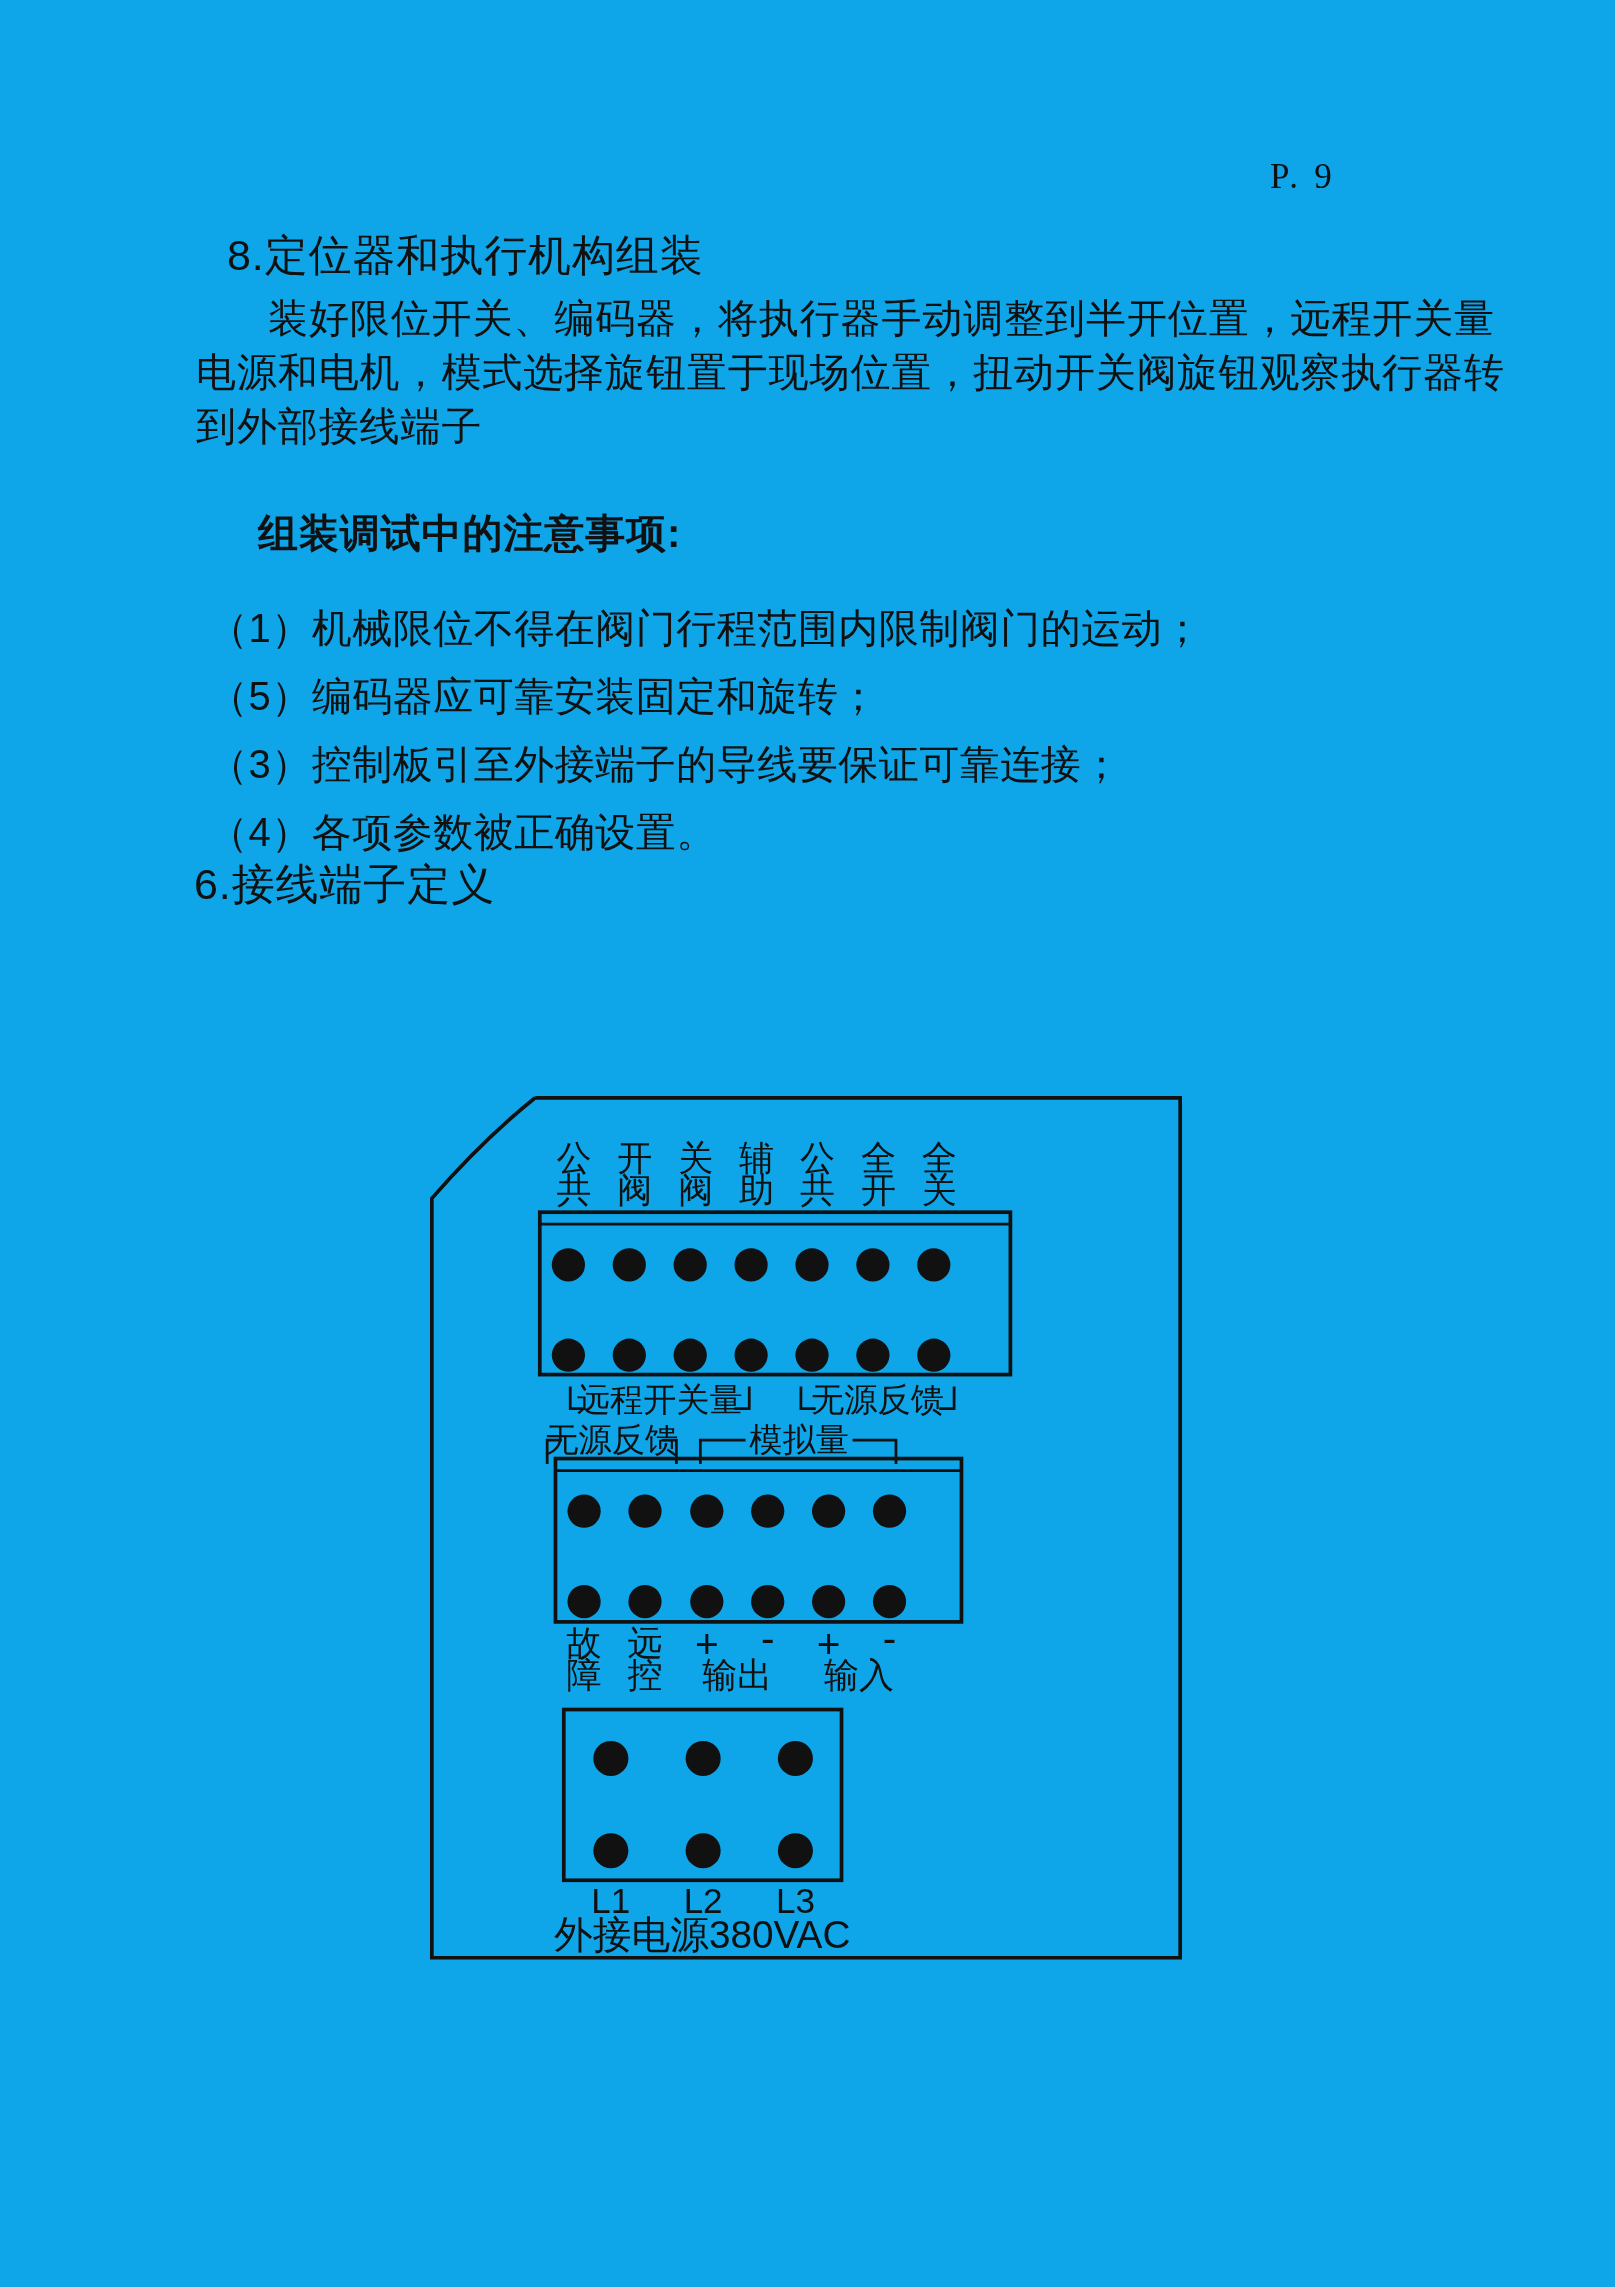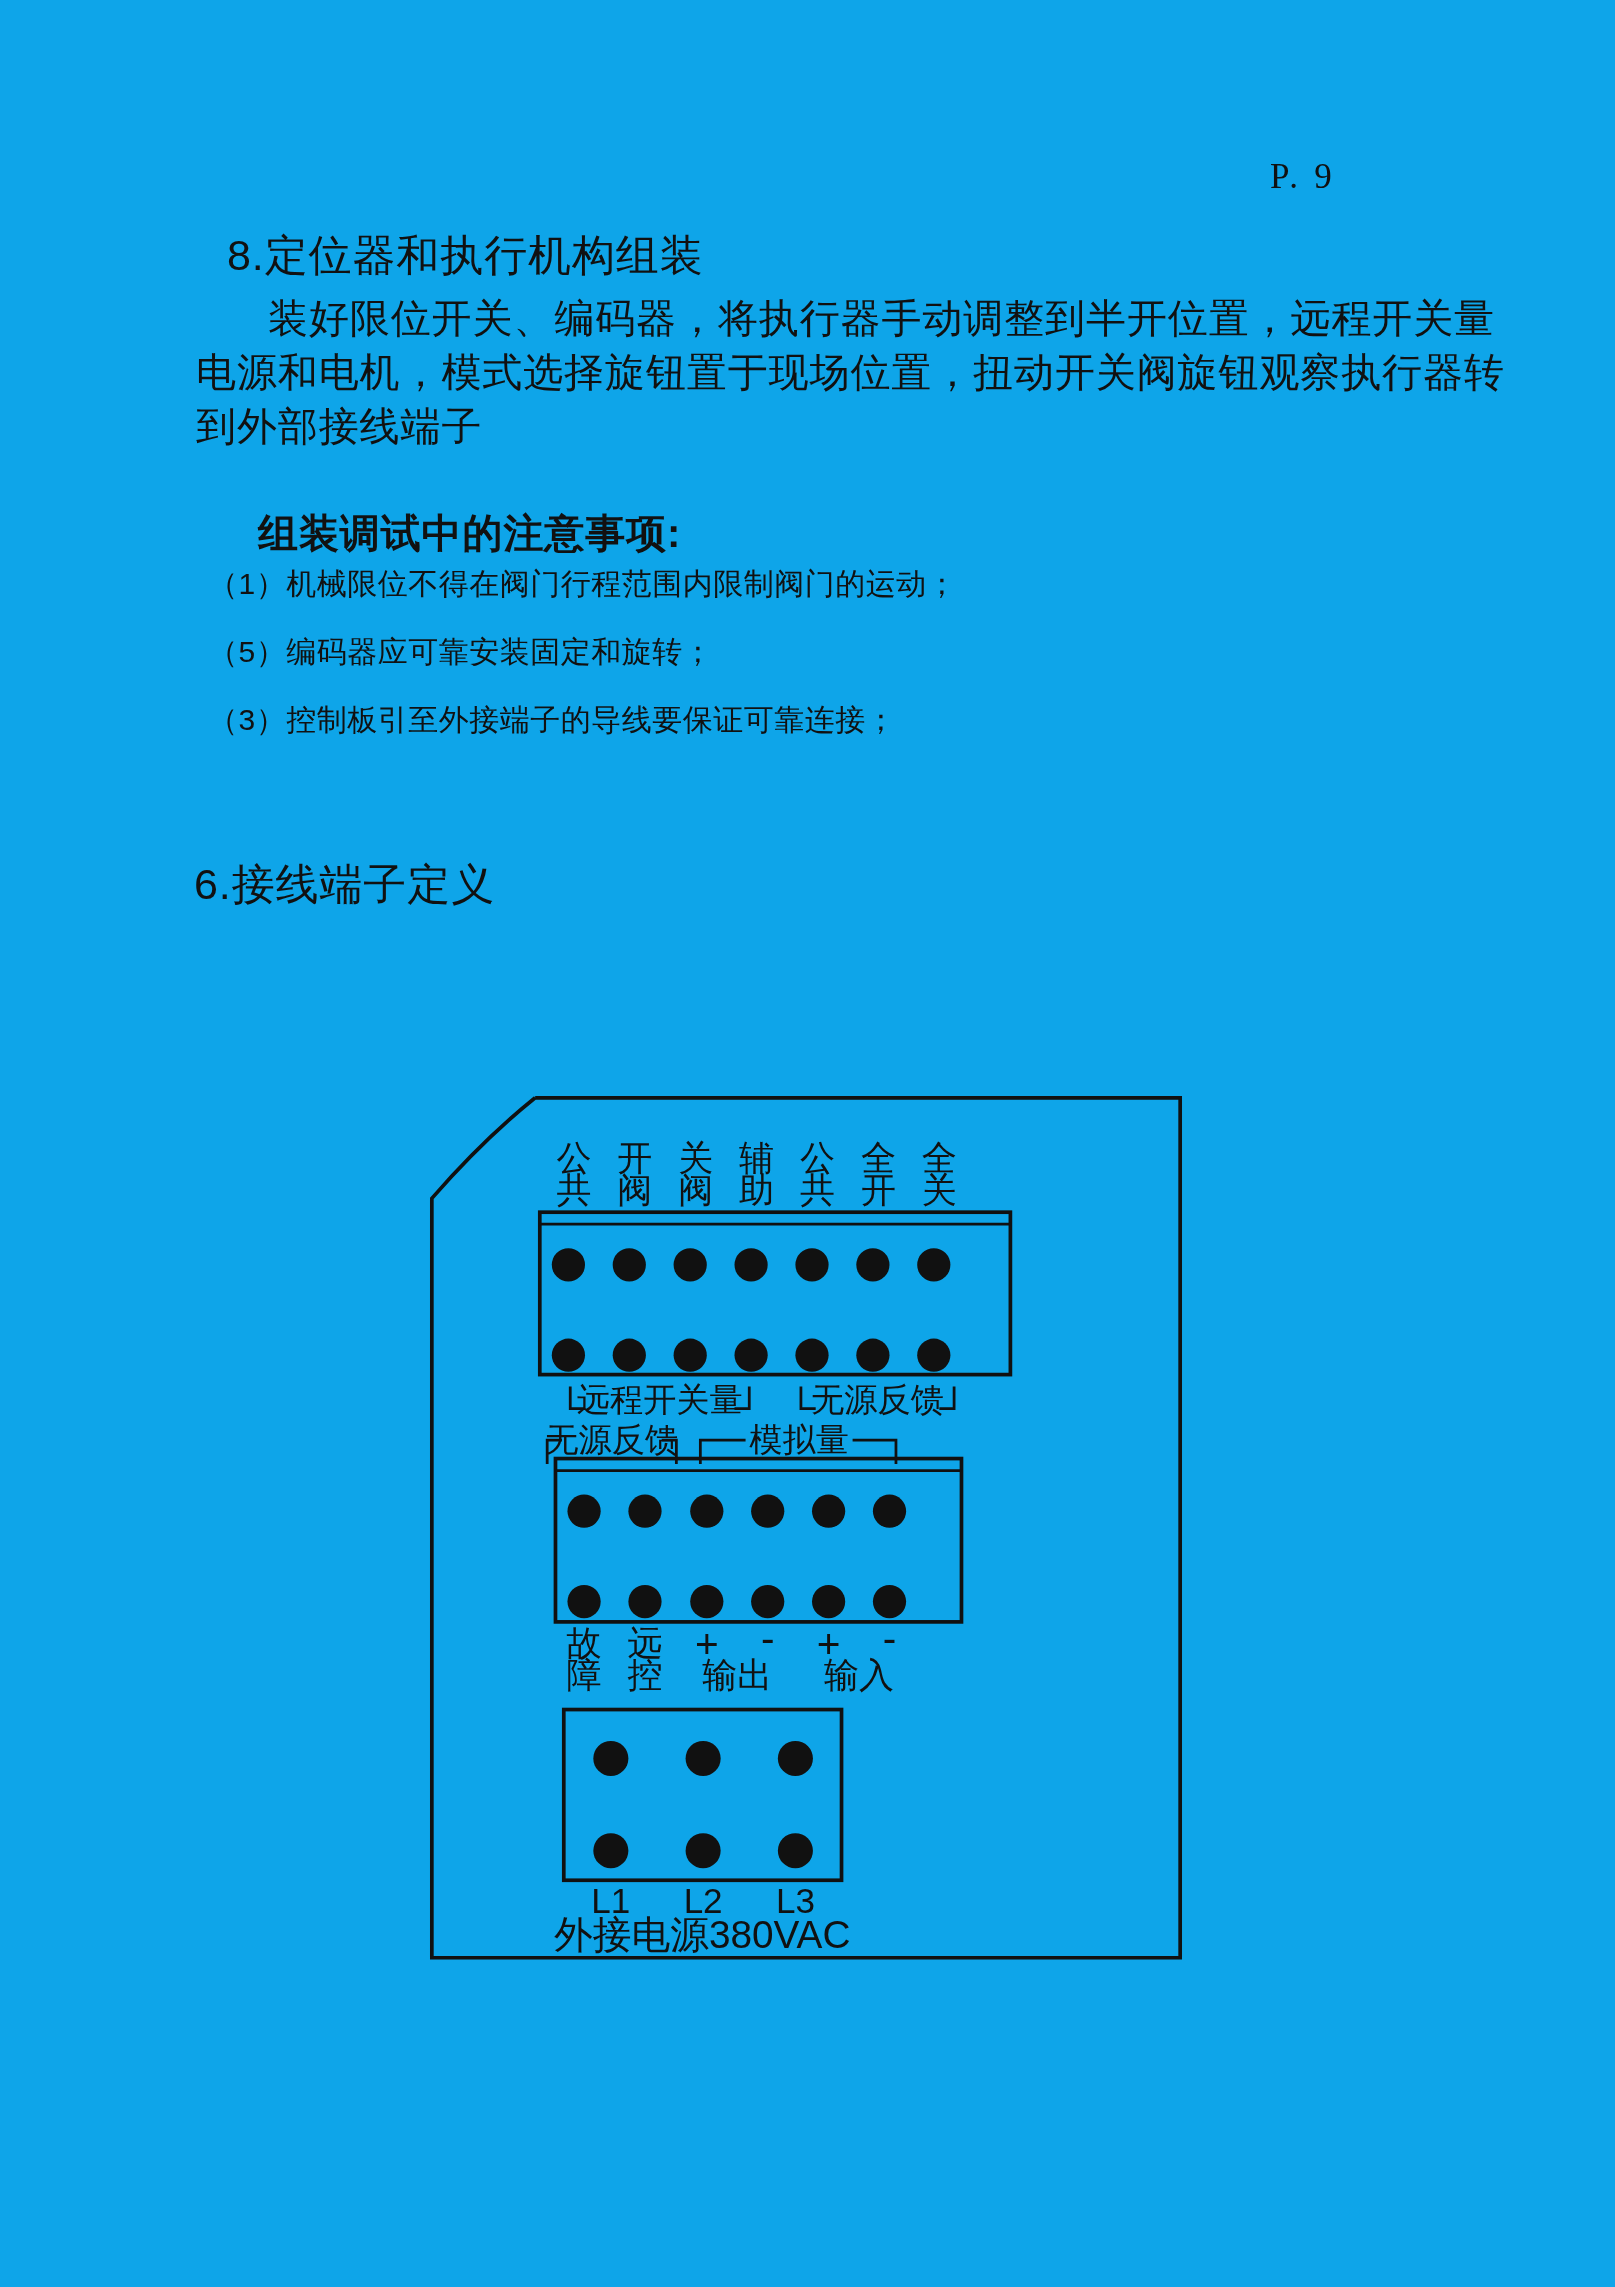--- a/index.html
+++ b/index.html
@@ -26,22 +26,22 @@
     left:196px;top:291px;width:1292px;
     font-size:40px;line-height:54px;letter-spacing:0.9px;
   }
   .para .pline{white-space:nowrap;}
   .para .pline.indent{padding-left:72px;}
   .note-heading{
     left:258px;top:506px;
     font-size:40px;font-weight:700;letter-spacing:0.9px;white-space:nowrap;
   }
   .items{
-    left:208px;top:550px;
-    font-size:30px;line-height:68px;letter-spacing:0.5px;
+    left:208px;top:594px;
+    font-size:40px;line-height:68px;letter-spacing:0.5px;
   }
   .items .item{white-space:nowrap;}
   .diagram-svg{left:406px;top:1071px;}
   svg text{
     font-family:"Liberation Sans","DejaVu Sans",sans-serif;
     fill:#111;
   }
   .t38{font-size:38px;}
   .t36{font-size:36px;}
   .t42{font-size:42px;}
@@ -63,20 +63,21 @@
     <div class="pline">电源和电机，模式选择旋钮置于现场位置，扭动开关阀旋钮观察执行器转</div>
     <div class="pline">到外部接线端子</div>
   </div>
 
   <div class="abs note-heading">组装调试中的注意事项:</div>
 
   <div class="abs items">
     <div class="item">（1）机械限位不得在阀门行程范围内限制阀门的运动；</div>
     <div class="item">（5）编码器应可靠安装固定和旋转；</div>
     <div class="item">（3）控制板引至外接端子的导线要保证可靠连接；</div>
+    <div class="item">（4）各项参数被正确设置。</div>
   </div>
 
   <div class="abs sec-heading h9">6.接线端子定义</div>
 
   <svg class="abs diagram-svg" width="812" height="932" viewBox="0 0 880 1010" xmlns="http://www.w3.org/2000/svg">
 
     <path class="ln" d="M 140 29 H 839 V 961 H 28 V 138 Q 84 74 140 29" stroke-width="4"></path>
 
     <g>
 

